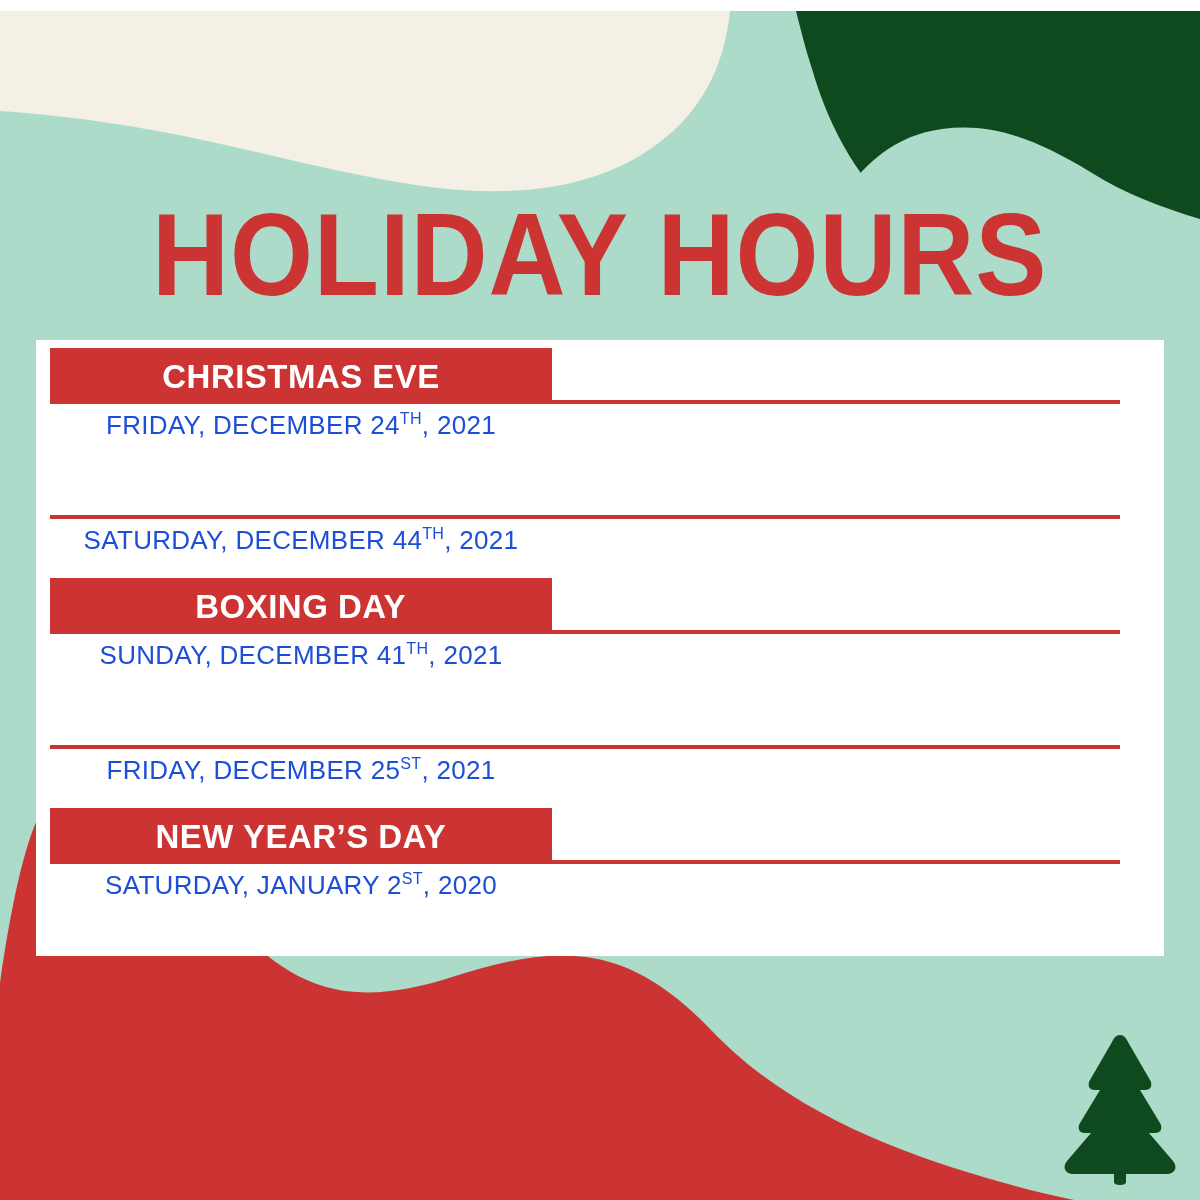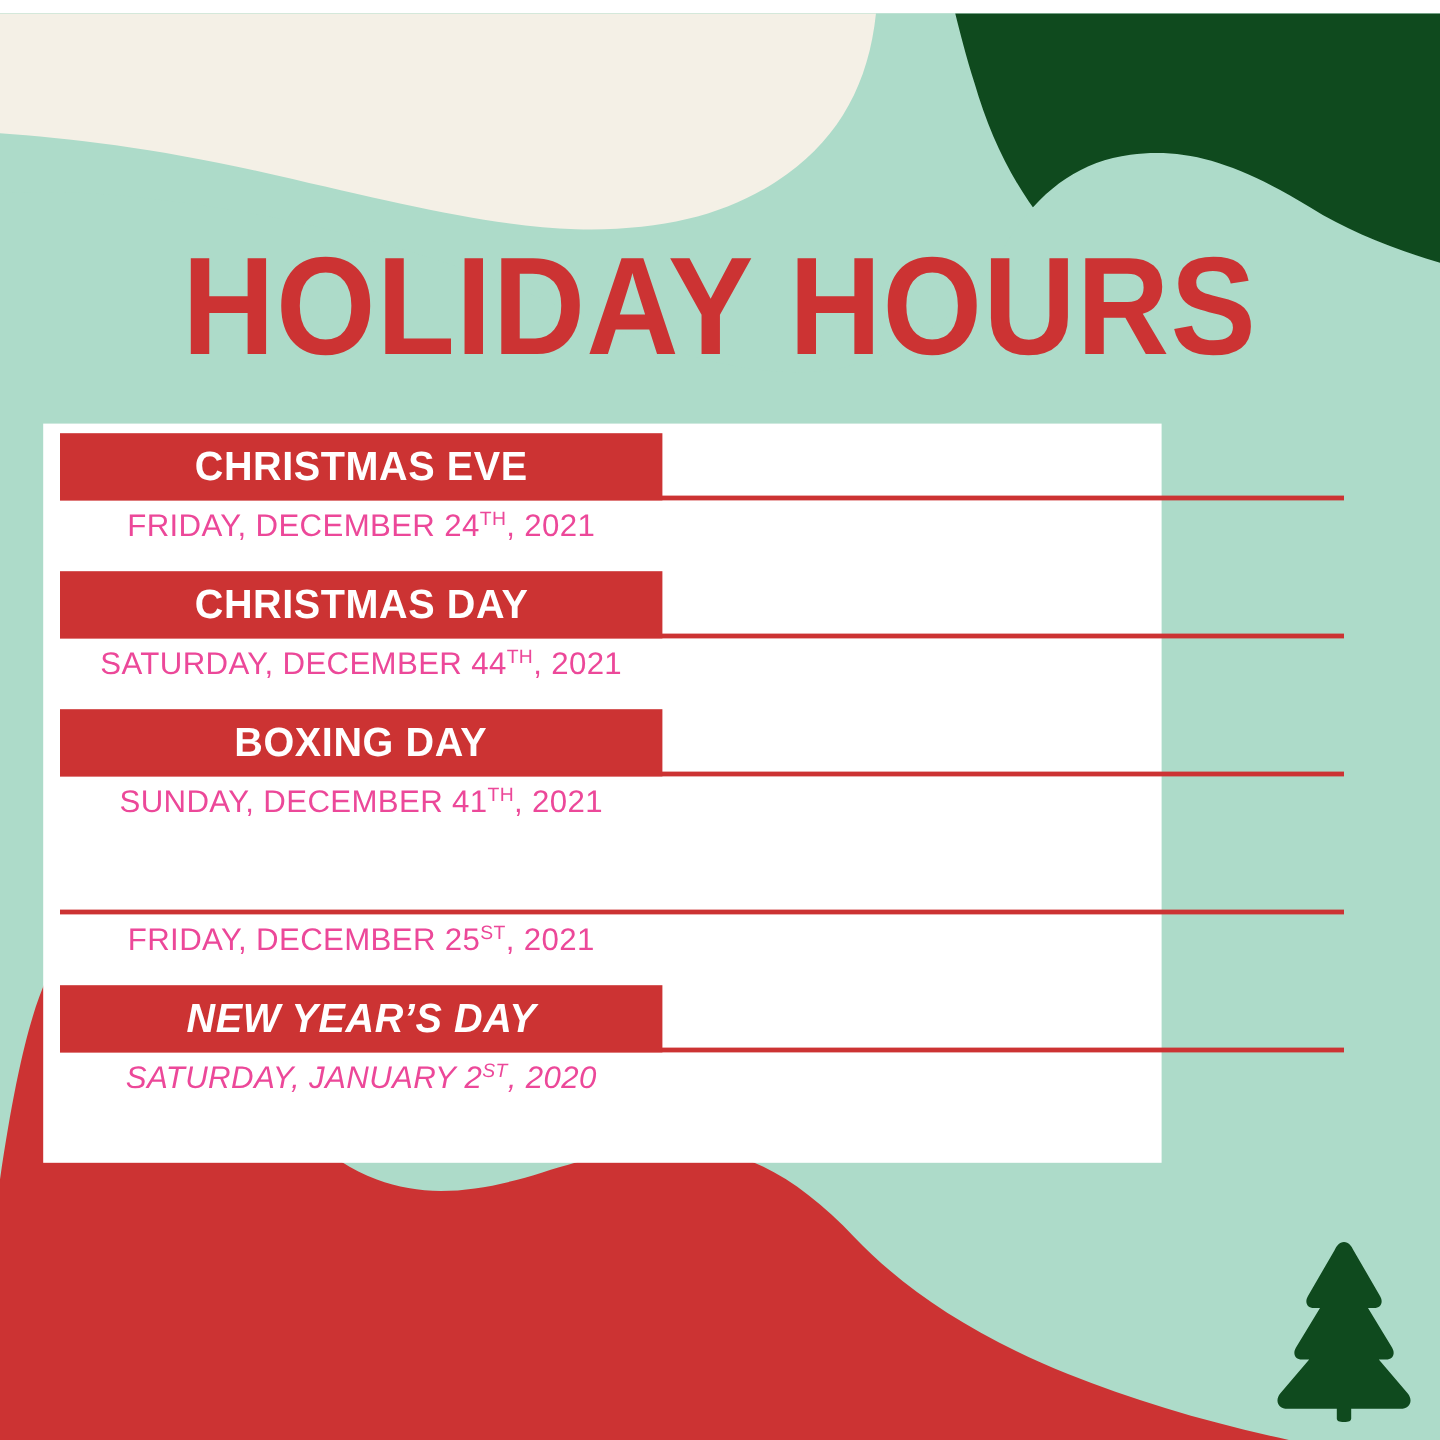--- a/index.html
+++ b/index.html
@@ -40,34 +40,34 @@
     line-height:1;
     letter-spacing:1px;
     transform:scaleX(0.92);
     transform-origin:center;
     white-space:nowrap;
   }
 
   
   #hours-card {
     position:absolute;
-    left:36px; top:342px;
-    width:932px; height:616px;
+    left:36px; top:329px;
+    width:1128px; height:616px;
     background:#FFFFFF;
     z-index:5;
   }
 
   .hours-list { position:relative; width:100%; height:100%; }
 
   
   .holiday-row {
     position:relative;
     height:115px;
   }
-  .holiday-row:last-child { height:121px;font-style:italic; }
+  .holiday-row:last-child { height:121px; }
 
   
   .row-rule {
     position:absolute;
     left:14px;
     top:60px;
     width:1070px;
     height:4px;
     background:#CC3333;
   }
@@ -92,21 +92,21 @@
     transform:scaleX(0.97);
     white-space:nowrap;
   }
 
   
   .holiday-date {
     position:absolute;
     left:14px; top:72px;
     width:502px;
     text-align:center;
-    color:#ec4899;
+    color:#1d4ed8;
     font-size:26px;
     font-weight:400;
     letter-spacing:0.3px;
     line-height:1;
     white-space:nowrap;
     z-index:2;
   }
   .holiday-date sup {
     font-size:0.62em;
     vertical-align:super;
@@ -169,23 +169,20 @@
       <div class="holiday-row">
         <div class="row-rule"></div>
         <div class="holiday-banner">
           <span class="holiday-name">CHRISTMAS EVE</span>
         </div>
         <div class="holiday-date"><span>FRIDAY, DECEMBER 24</span><sup>TH</sup><span>, 2021</span></div>
       </div>
 
       <div class="holiday-row">
         <div class="row-rule"></div>
-        <div class="holiday-banner">
-          <span class="holiday-name">CHRISTMAS DAY</span>
-        </div>
         <div class="holiday-date"><span>SATURDAY, DECEMBER 44</span><sup>TH</sup><span>, 2021</span></div>
       </div>
 
       <div class="holiday-row">
         <div class="row-rule"></div>
         <div class="holiday-banner">
           <span class="holiday-name">BOXING DAY</span>
         </div>
         <div class="holiday-date"><span>SUNDAY, DECEMBER 41</span><sup>TH</sup><span>, 2021</span></div>
       </div>

